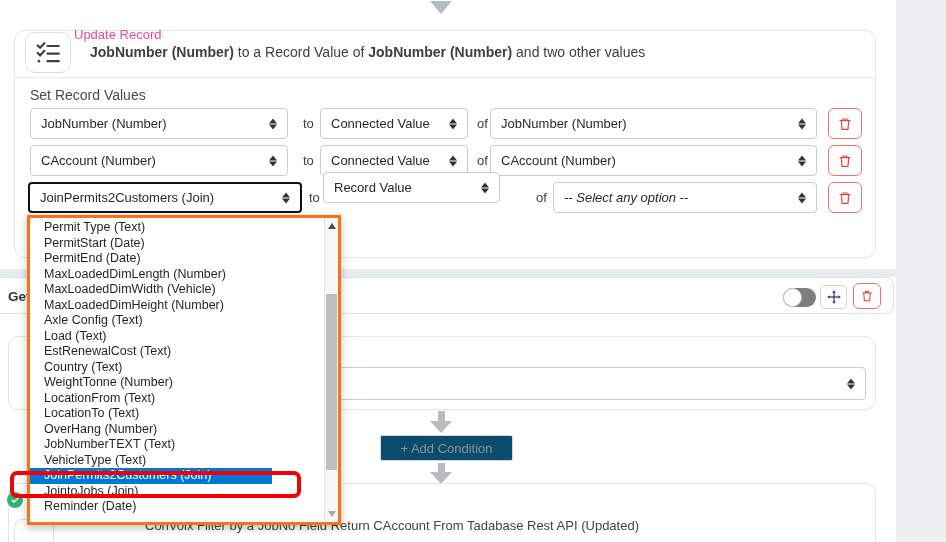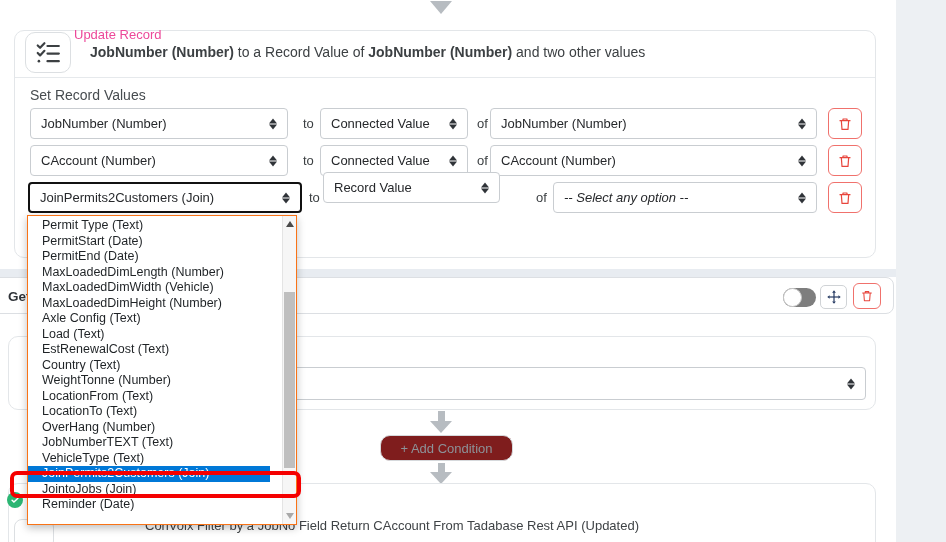--- a/index.html
+++ b/index.html
@@ -18,21 +18,21 @@
   .lbl{line-height:31px;color:#3c4043;}
   .trashbtn{background:#fff;border:1px solid #f0716c;border-radius:6px;display:flex;
        align-items:center;justify-content:center;cursor:pointer;padding:0;}
   .trashbtn svg{stroke:#e8453c;fill:none;stroke-width:1.8;stroke-linecap:round;stroke-linejoin:round;}
   .iconbox{border:1.5px solid #dcdfe2;border-radius:10px;background:#fff;display:flex;
        align-items:center;justify-content:center;}
   .darrow-shaft{background:#b7bcc1;}
   .darrow-head{width:0;height:0;border-left:11px solid transparent;border-right:11px solid transparent;
        border-top:12px solid #b7bcc1;}
   
-  #dd{left:27px;top:215px;width:270px;height:310px;background:#fff;border:1px solid #f97316;
+  #dd{left:27px;top:215px;width:314px;height:310px;background:#fff;border:3px solid #f97316;
       box-shadow:0 3px 8px rgba(0,0,0,.25);z-index:30;}
   .opt{height:15.5px;line-height:15.5px;font-size:12.5px;padding-left:14px;color:#1f2326;
       white-space:nowrap;overflow:hidden;width:242px;box-sizing:border-box;}
   .opt.hl{color:#fff;}
   #dd-scroll{position:absolute;right:0;top:0;width:14px;height:100%;background:#f6f6f6;
       border-left:1px solid #e4e4e4;box-sizing:border-box;}
   .sb-arrow{position:absolute;left:2.5px;width:0;height:0;border-left:4.5px solid transparent;
       border-right:4.5px solid transparent;}
   #sb-up{top:5px;border-bottom:6px solid #4a4a4a;}
   #sb-down{bottom:5px;border-top:6px solid #a9a9a9;}
@@ -134,21 +134,21 @@
         <path d="M4.5 7 H19.5 M9 7 V4.5 H15 V7 M6.5 7 L7.5 20 H16.5 L17.5 7"></path>
       </svg>
   </button>
 
   <div class="abs card" style="left:8px;top:336px;width:868px;height:74px;"></div>
   <div class="abs sel" style="left:28px;top:367px;width:838px;height:33px;line-height:31px;"><span></span><span class="updown"></span></div>
 
   <div class="abs darrow-shaft" style="left:438px;top:411px;width:7px;height:11px;"></div>
   <div class="abs darrow-head" style="left:430px;top:421px;"></div>
 
-  <button class="abs" style="left:380px;top:435px;width:133px;height:26px;background:#7f1d1d;border:1px solid #d6d9dc;border-radius:10px;color:#8d9298;font-size:13px;font-family:inherit;cursor:pointer;">+ Add Condition</button>
+  <button class="abs" style="left:380px;top:435px;width:133px;height:26px;background:#0c4a6e;border:1px solid #d6d9dc;border-radius:2px;color:#8d9298;font-size:13px;font-family:inherit;cursor:pointer;">+ Add Condition</button>
 
   <div class="abs darrow-shaft" style="left:438px;top:463px;width:7px;height:10px;"></div>
   <div class="abs darrow-head" style="left:430px;top:472px;"></div>
 
   <div class="abs card" style="left:8px;top:483px;width:868px;height:80px;"></div>
   <div class="abs" style="left:7px;top:492px;width:16px;height:16px;border-radius:50%;background:#2bb673;display:flex;align-items:center;justify-content:center;z-index:2;">
     <svg width="10" height="10" viewBox="0 0 24 24">
         <path d="M5 12.5 l4.5 4.5 L19 8" stroke="#fff" stroke-width="3.5" fill="none" stroke-linecap="round"></path>
       </svg>
   </div>

